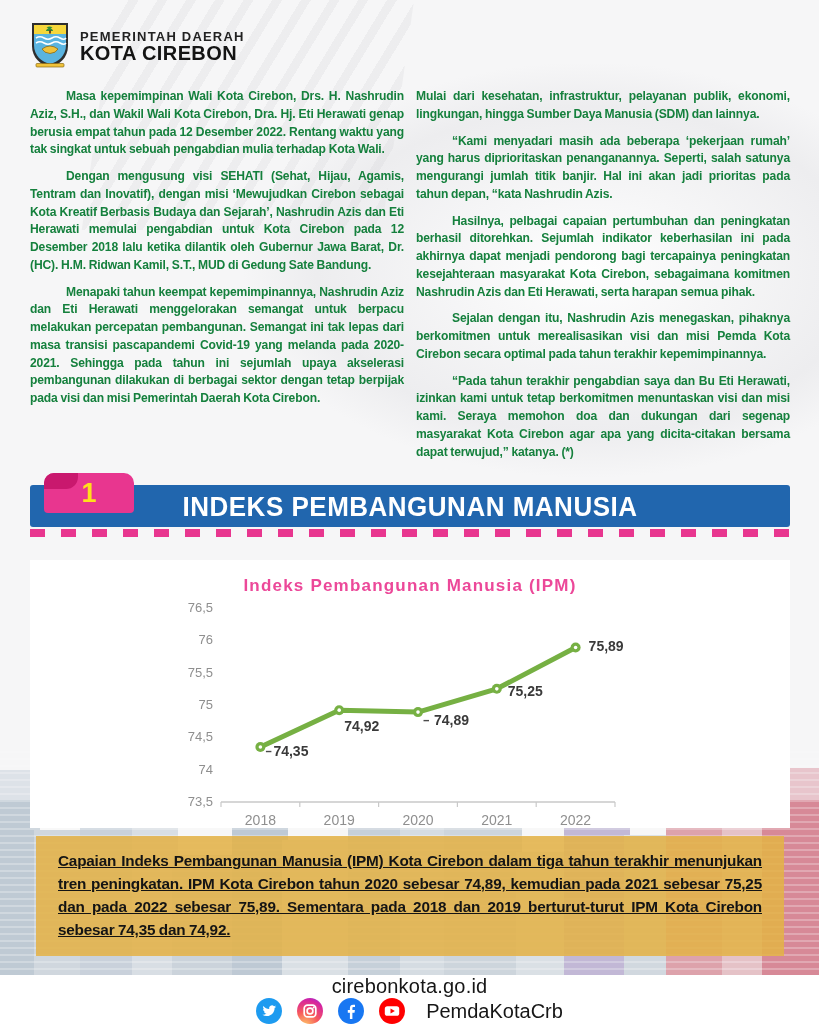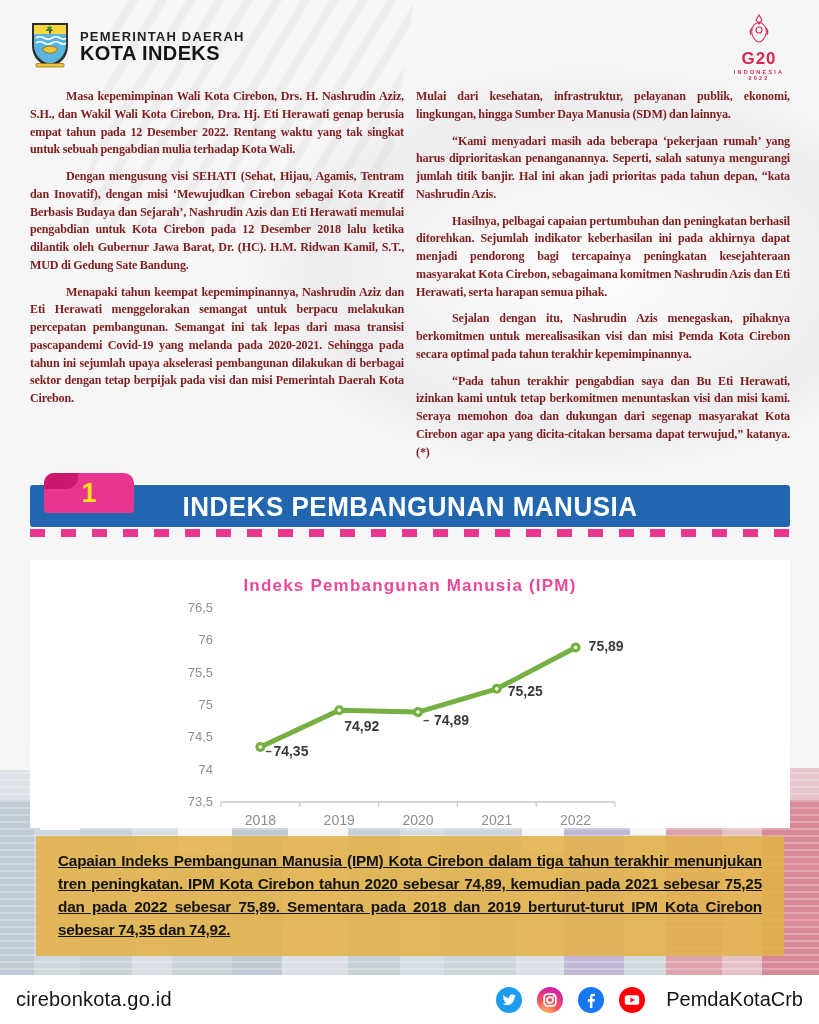--- a/index.html
+++ b/index.html
@@ -16,22 +16,22 @@
   .header{position:absolute;left:30px;top:22px;display:flex;align-items:center;gap:10px;}
   .brand-text{line-height:1.05;}
   .brand-line1{font-size:13px;letter-spacing:1.2px;font-weight:700;color:#222;}
   .brand-line2{font-size:20px;letter-spacing:.4px;font-weight:800;color:#141414;}
   .g20{position:absolute;right:28px;top:14px;width:64px;text-align:center;color:#d8274e;}
   .g20-name{font-size:17px;font-weight:700;letter-spacing:1px;margin-top:1px;}
   .g20-sub{font-size:5.5px;letter-spacing:2.2px;font-weight:600;}
   
   .article{position:absolute;left:30px;top:88px;width:760px;display:flex;gap:12px;}
   .col{width:374px;}
-  .col p{margin:0 0 9px 0;font-size:12.1px;line-height:1.47;font-weight:700;color:#7f1d1d;
-         text-align:justify;letter-spacing:-.15px;word-spacing:-.4px;text-indent:36px;font-family:Liberation Serif, serif;}
+  .col p{margin:0 0 9px 0;font-size:12.1px;line-height:1.47;font-weight:700;color:#15803d;
+         text-align:justify;letter-spacing:-.15px;word-spacing:-.4px;text-indent:36px;}
   .col p.no-indent{text-indent:0;}
   
   .banner{position:absolute;left:30px;top:485px;width:760px;height:42px;background:#2166ae;
           border-radius:3px;display:flex;align-items:center;justify-content:center;}
   .banner-title{color:#fff;font-size:26px;font-weight:800;letter-spacing:.5px;transform:scaleY(1.08);}
   .ribbon{position:absolute;left:44px;top:473px;width:90px;height:40px;background:#e8368f;
           border-radius:10px 10px 4px 4px;display:flex;align-items:center;justify-content:center;z-index:2;}
   .ribbon:before{content:"";position:absolute;left:0;top:0;width:34px;height:16px;background:#c9186e;
           border-radius:10px 0 12px 0;}
   .ribbon-num{position:relative;color:#ffe01a;font-size:27px;font-weight:800;}
@@ -43,21 +43,21 @@
   .chart-wrap{margin:4px auto 0 auto;width:470px;text-decoration:underline;}
   
   .city{position:absolute;left:0;bottom:49px;width:819px;height:235px;z-index:0;}
   
   .caption-box{position:absolute;left:36px;top:836px;width:748px;min-height:96px;z-index:2;
     background:rgba(226,178,72,.88);display:flex;align-items:center;padding:0;}
   .caption-box p{margin:14px 22px;font-size:15.3px;line-height:1.5;font-weight:700;color:#141414;
     text-align:justify;letter-spacing:-.2px;word-spacing:-.5px;text-decoration:underline;}
   
   .footer{position:absolute;left:0;bottom:0;width:819px;height:49px;background:#ffffff;z-index:3;
-          display:flex;align-items:center;justify-content:space-between;padding:0 16px;box-sizing:border-box;}
+          display:flex;align-items:center;justify-content:space-between;padding:0 16px;box-sizing:border-box;flex-direction:column;}
   .site{font-size:20px;color:#161616;font-weight:500;letter-spacing:.2px;}
   .social{display:flex;align-items:center;gap:15px;}
   .handle{font-size:20px;color:#161616;font-weight:500;margin-left:6px;}
   .sicon{width:26px;height:26px;display:block;cursor:pointer;}
 </style>
 </head>
 <body>
 
 <div class="page">
   <div class="bg-stripes"></div>
@@ -72,39 +72,24 @@
         <path d="M13,4.5 c2,-1.5 4,-1.5 6,0 l-2,0.8 c1.5,0.6 2.5,1.5 2.5,2.8 h-7 c0,-1.3 1,-2.2 2.5,-2.8 Z" fill="#2f8f3a" transform="translate(3.5,1)"></path>
         <rect x="19" y="8" width="2" height="3.5" fill="#6b4a1e"></rect>
         <path d="M6,16 q4,-2.4 8,0 t8,0 t8,0 t6,0" stroke="#ffffff" stroke-width="1.6" fill="none"></path>
         <path d="M6,21 q4,-2.4 8,0 t8,0 t8,0 t6,0" stroke="#ffffff" stroke-width="1.6" fill="none"></path>
         <path d="M12,27 q8,-6 16,0 q-2,4 -8,4.5 q-6,-0.5 -8,-4.5 Z" fill="#f0c23a" stroke="#8a6a14" stroke-width="0.8"></path>
         <rect x="6" y="41.5" width="28" height="3.5" rx="1" fill="#f0c23a" stroke="#8a6a14" stroke-width="0.7"></rect>
       </svg>
     </span>
     <div class="brand-text">
       <div class="brand-line1">PEMERINTAH DAERAH</div>
-      <div class="brand-line2">KOTA INDEKS</div>
-    </div>
-  </div>
-
-  <div class="g20">
-    <span>
-      <svg width="26" height="30" viewBox="0 0 26 30">
-        <g fill="none" stroke="#d8274e" stroke-width="1.1">
-          <path d="M13,1 l3,5 -3,4 -3,-4 Z"></path>
-          <path d="M13,8 c6,2 8,7 7,12 c-1,5 -5,8 -7,8 c-2,0 -6,-3 -7,-8 c-1,-5 1,-10 7,-12 Z"></path>
-          <circle cx="13" cy="16" r="3"></circle>
-          <path d="M6,14 q-3,3 -1,7 M20,14 q3,3 1,7"></path>
-        </g>
-      </svg>
-    </span>
-    <div class="g20-name">G20</div>
-    <div class="g20-sub">INDONESIA</div>
-    <div class="g20-sub">2022</div>
-  </div>
+      <div class="brand-line2">KOTA CIREBON</div>
+    </div>
+  </div>
+
 
   <div class="article">
     <div class="col">
       <p>Masa kepemimpinan Wali Kota Cirebon, Drs. H. Nashrudin Aziz, S.H., dan Wakil Wali Kota Cirebon, Dra. Hj. Eti Herawati genap berusia empat tahun pada 12 Desember 2022. Rentang waktu yang tak singkat untuk sebuah pengabdian mulia terhadap Kota Wali.</p>
       <p>Dengan mengusung visi SEHATI (Sehat, Hijau, Agamis, Tentram dan Inovatif), dengan misi ‘Mewujudkan Cirebon sebagai Kota Kreatif Berbasis Budaya dan Sejarah’, Nashrudin Azis dan Eti Herawati memulai pengabdian untuk Kota Cirebon pada 12 Desember 2018 lalu ketika dilantik oleh Gubernur Jawa Barat, Dr. (HC). H.M. Ridwan Kamil, S.T., MUD di Gedung Sate Bandung.</p>
       <p>Menapaki tahun keempat kepemimpinannya, Nashrudin Aziz dan Eti Herawati menggelorakan semangat untuk berpacu melakukan percepatan pembangunan. Semangat ini tak lepas dari masa transisi pascapandemi Covid-19 yang melanda pada 2020-2021. Sehingga pada tahun ini sejumlah upaya akselerasi pembangunan dilakukan di berbagai sektor dengan tetap berpijak pada visi dan misi Pemerintah Daerah Kota Cirebon.</p>
     </div>
     <div class="col">
       <p class="no-indent">Mulai dari kesehatan, infrastruktur, pelayanan publik, ekonomi, lingkungan, hingga Sumber Daya Manusia (SDM) dan lainnya.</p>
       <p>“Kami menyadari masih ada beberapa ‘pekerjaan rumah’ yang harus diprioritaskan penanganannya. Seperti, salah satunya mengurangi jumlah titik banjir. Hal ini akan jadi prioritas pada tahun depan, “kata Nashrudin Azis.</p>

